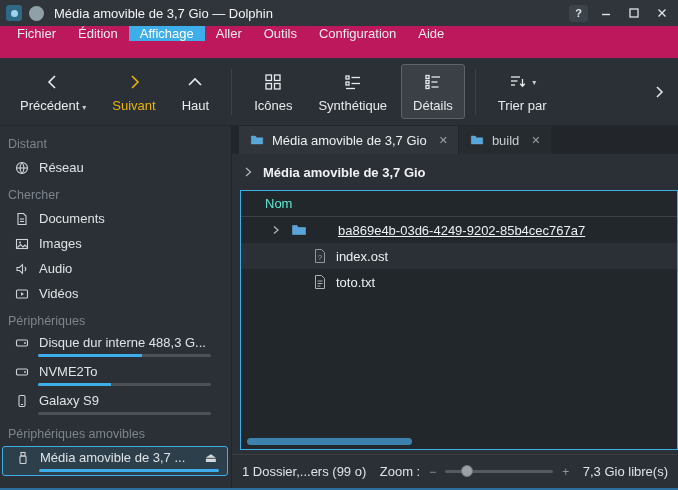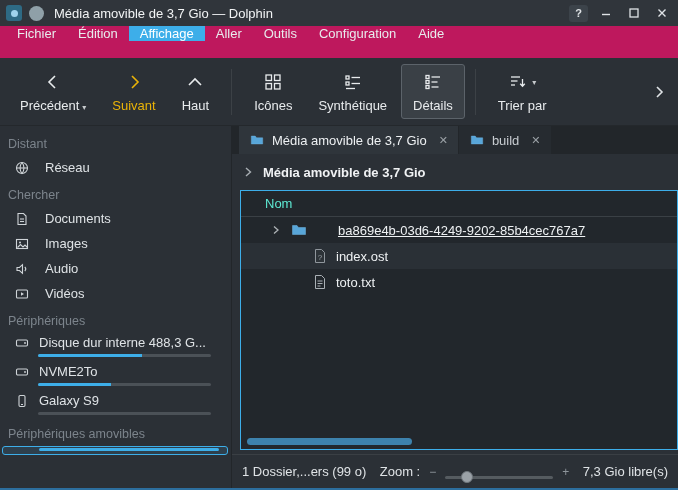--- a/index.html
+++ b/index.html
@@ -49,21 +49,21 @@
   .tool-sep { width: 1px; height: 46px; background: #3c4146; margin: 0 8px; flex: none; }
   .caret { font-size: 8px; color: #c6cacd; }
   .lbl-caret { font-size: 8px; margin-left: 3px; }
   .toolbar-overflow { margin-left: auto; color: #dfe3e6; padding-right: 2px; }
   
   .content { flex: 1; display: flex; min-height: 0; }
   
   .sidebar { width: 232px; flex: none; background: #2b3036; border-right: 1px solid #22262a;
     padding-top: 3px; overflow: hidden; }
   .side-header { padding: 8px 10px 4px 8px; color: #7c848c; font-size: 12.5px; }
-  .side-item { display: flex; align-items: center; gap: 15px; padding: 0 8px 0 14px; height: 25px; color: #dfe3e6; }
+  .side-item { display: flex; align-items: center; gap: 9px; padding: 0 8px 0 14px; height: 25px; color: #dfe3e6; }
   .side-item .sicon { width: 16px; height: 16px; flex: none; color: #cfd4d8; display:flex; align-items:center; justify-content:center; }
   .side-item .slabel { white-space: nowrap; overflow: hidden; }
   .device { display: block; height: auto; padding: 0; }
   .dev-row { display: flex; align-items: center; gap: 9px; padding: 0 8px 0 14px; height: 21px; }
   .dev-bar { height: 3px; background: #4b5157; border-radius: 2px; overflow: hidden; margin: 1px 20px 4px 38px; }
   .dev-bar i { display: block; height: 100%; background: #3daee9; }
   .side-item.selected { border: 1px solid #3daee9; background: #2e3f4c; border-radius: 3px; margin: 1px 3px 0 2px; }
   .side-item.selected .dev-row { padding-left: 12px; }
   .side-item.selected .dev-bar { margin: 1px 8px 3px 36px; }
   .eject { margin-left: auto; color: #d4d8db; font-size: 13px; line-height: 1; padding-right: 2px; }
@@ -87,21 +87,21 @@
   .indent2 { padding-left: 71px; }
   .expander { width: 12px; color: #aeb3b7; display: flex; flex: none; }
   .ficon { width: 16px; height: 16px; flex: none; display: flex; align-items: center; justify-content: center; }
   .fname { color: #eef1f3; white-space: nowrap; }
   .fname.underline { text-decoration: underline; padding-left: 23px; }
   .hscroll { position: absolute; left: 6px; bottom: 4px; width: 165px; height: 7px; border-radius: 3.5px; background: #3d82ad; }
   
   .statusbar { height: 34px; flex: none; display: flex; align-items: center; justify-content: space-between;
     padding: 0 10px; background: #2b3036; border-top: 1px solid #3a3f44; }
   .summary { color: #dfe3e6; white-space: nowrap; }
-  .zoom { display: flex; align-items: flex-end; gap: 9px; color: #dfe3e6; }
+  .zoom { display: flex; align-items: center; gap: 9px; color: #dfe3e6; }
   .zsign { color: #8e959b; font-size: 12px; }
   .track { position: relative; width: 108px; height: 3px; background: #555b60; border-radius: 2px; }
   .handle { position: absolute; top: -5px; left: 16px; width: 12px; height: 12px; border-radius: 50%;
     background: #9aa1a7; border: 1px solid #6f767c; }
   .free { color: #dfe3e6; white-space: nowrap; }
   svg { display: block; }
 </style>
 </head>
 <body>
 
@@ -318,20 +318,30 @@
           </span>
           <span class="slabel">Galaxy S9</span>
         </div>
         <div class="dev-bar">
             <i style="width:0%"></i>
           </div>
       </div>
 
       <div class="side-header">Périphériques amovibles</div>
       <div class="side-item device selected">
+        <div class="dev-row">
+          <span class="sicon">
+            <svg width="16" height="16" viewBox="0 0 16 16" fill="none" stroke="currentColor" stroke-width="1.1">
+                <rect x="6" y="2.5" width="4" height="3.5"></rect>
+                <rect x="5" y="6" width="6" height="7.5" rx="1"></rect>
+              </svg>
+          </span>
+          <span class="slabel">Média amovible de 3,7 ...</span>
+          <span class="eject">⏏</span>
+        </div>
         <div class="dev-bar">
             <i style="width:100%"></i>
           </div>
       </div>
     </div>
 
     <div class="main">
 
       <div class="tabbar">
         <div class="tab active">

